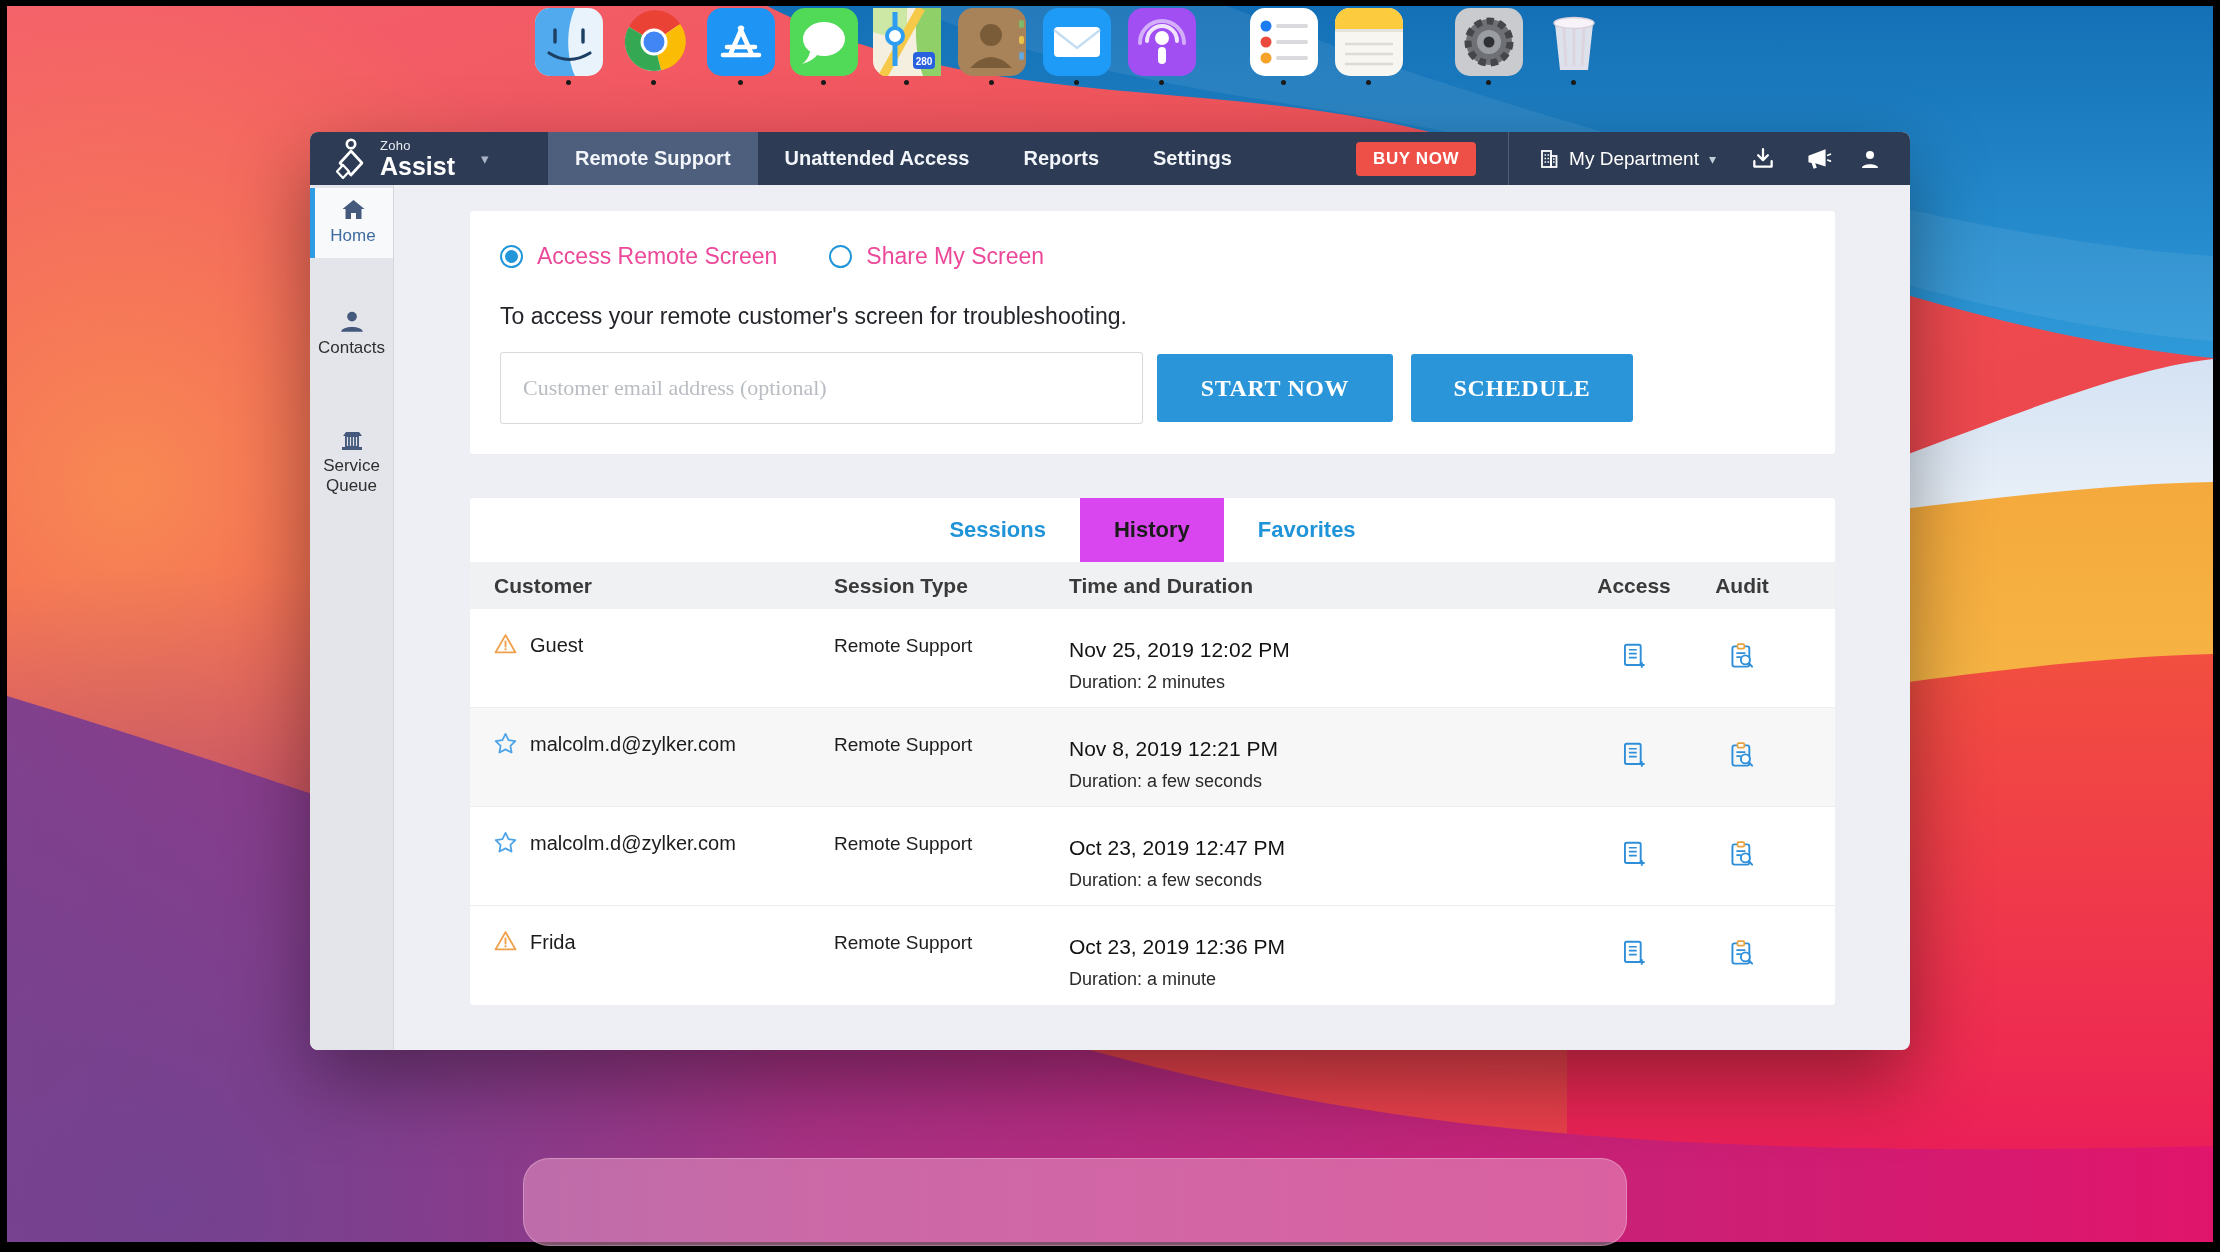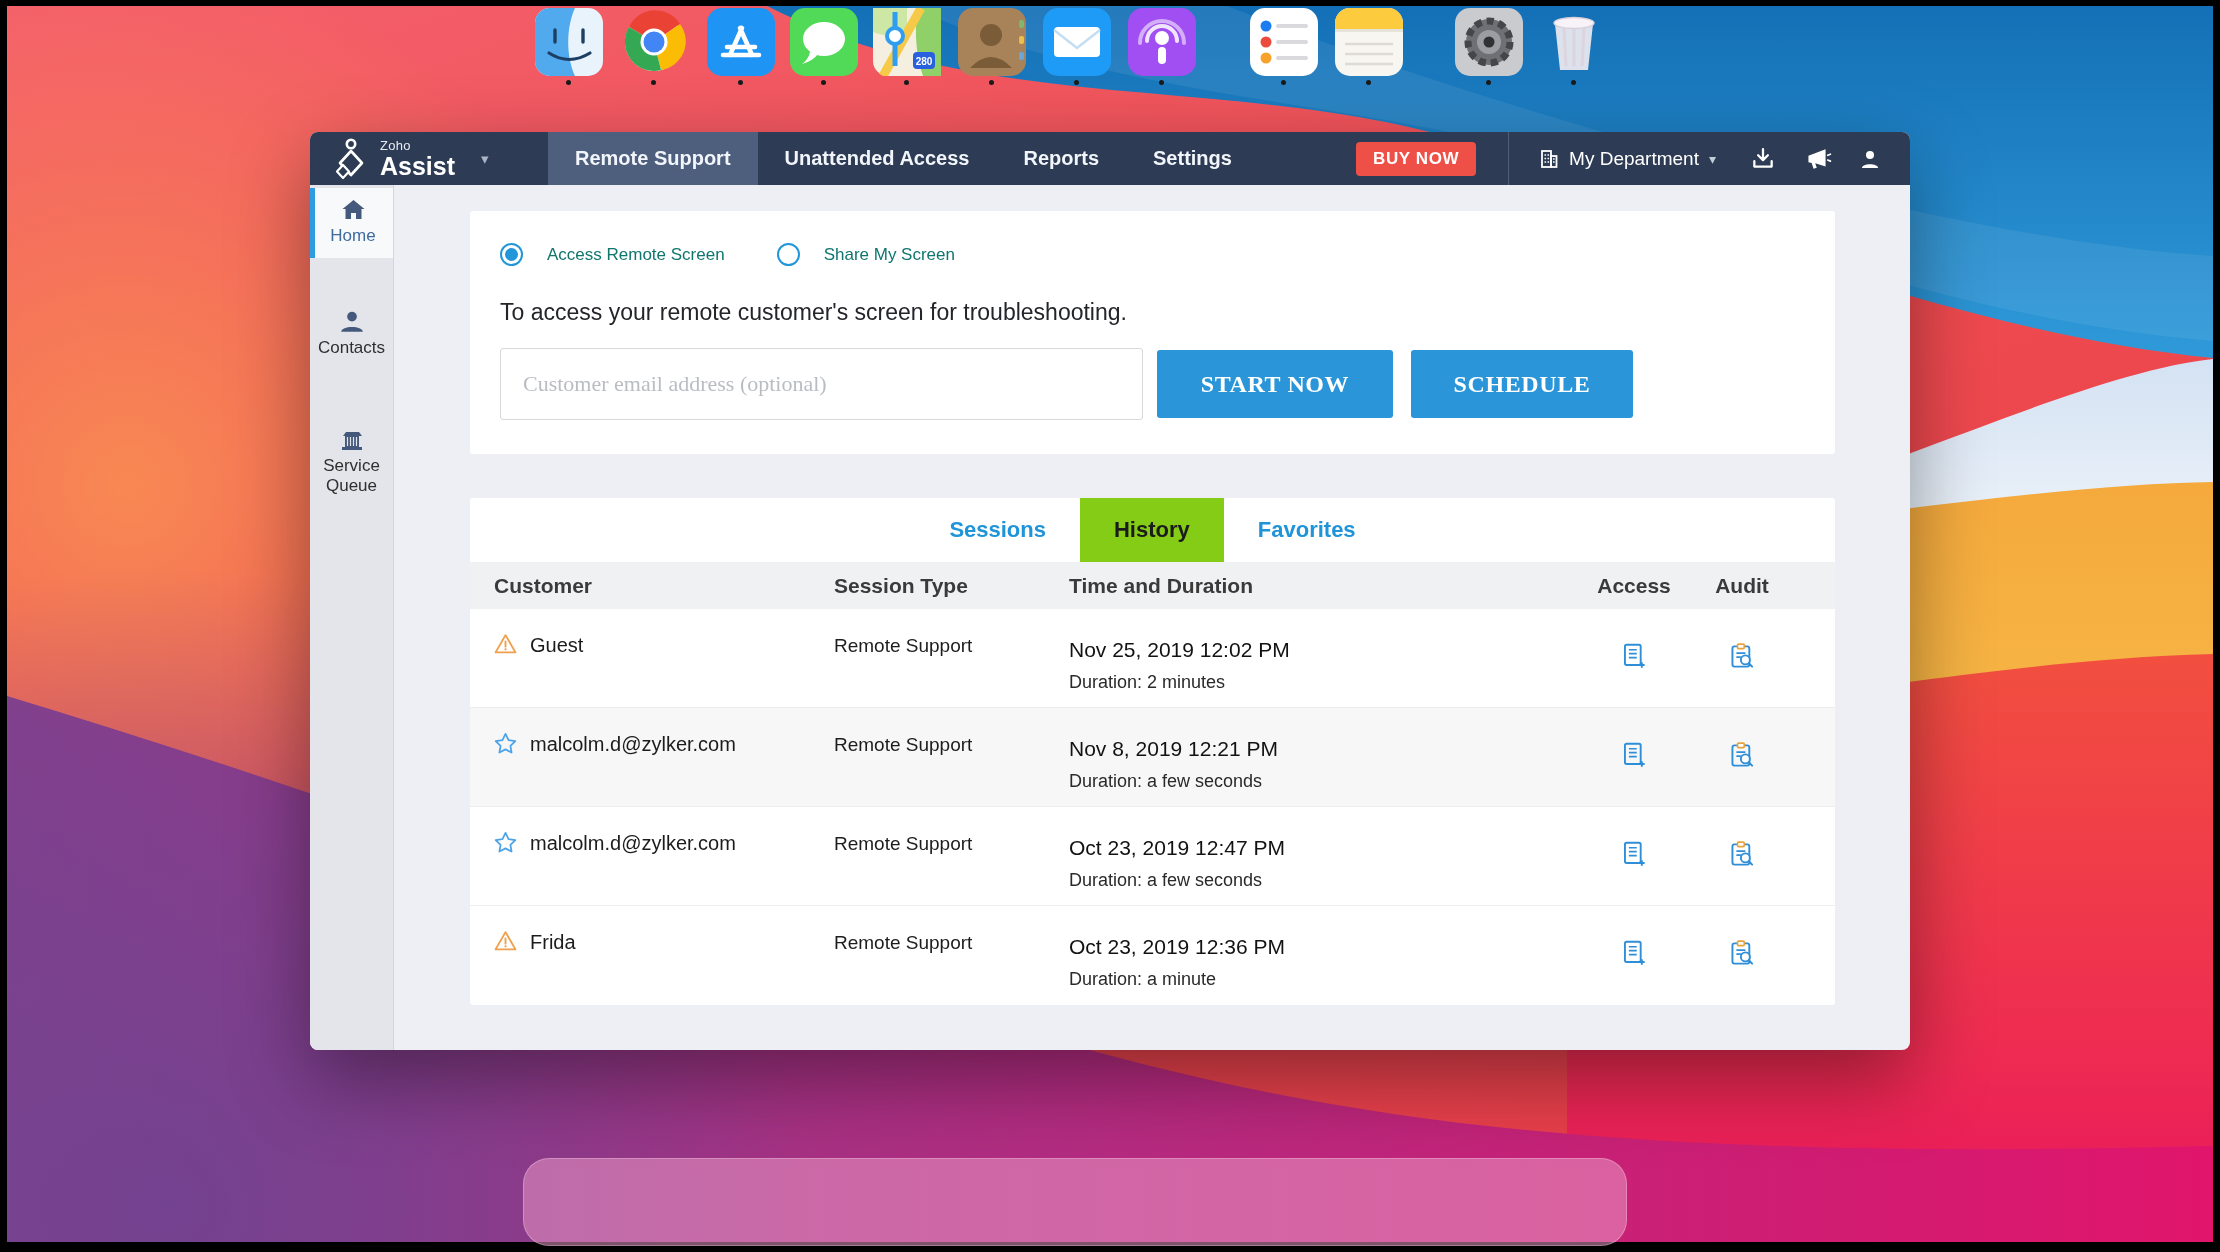--- a/index.html
+++ b/index.html
@@ -39,36 +39,36 @@
   .side-contacts { margin-top:42px; }
   .side-queue { margin-top:46px; }
 
   .content { flex:1; padding:26px 75px 0 76px; }
   .card { background:#fff; border-radius:3px; }
   .card1 { height:243px; padding:32px 30px 0; }
   .radio-row { display:flex; align-items:center; margin-bottom:33px; }
   .radio { width:23px; height:23px; border-radius:50%; border:2px solid #2196d9; display:inline-flex;
            align-items:center; justify-content:center; background:#fff; }
   .radio.checked::after { content:""; width:13px; height:13px; border-radius:50%; background:#2196d9; }
-  .radio-label { font-size:17px; color:#0f766e; margin-left:24px; }
+  .radio-label { font-size:23px; color:#ec4899; margin-left:14px; }
   .radio-group2 { margin-left:52px; display:flex; align-items:center; }
   .desc { font-size:23px; color:#23252a; margin-bottom:22px; }
   .action-row { display:flex; align-items:center;font-family:Liberation Serif, serif; }
   .email-input { width:643px; height:72px; border:1px solid #d9d9d9; border-radius:3px; font-size:22px;
                  padding:0 22px; color:#333; outline:none; font-family:inherit; }
   .email-input::placeholder { color:#b9bdc2; }
   .btn-blue { background:#2a95d8; color:#fff; border:none; border-radius:3px; height:68px;
               font-size:24px; font-weight:600; letter-spacing:.6px; font-family:inherit; }
   .btn-start { width:236px; margin-left:14px; }
   .btn-schedule { width:222px; margin-left:18px; }
 
   .card2 { margin-top:44px; height:507px; overflow:hidden; }
   .tabs-row { height:64px; display:flex; justify-content:center; align-items:stretch; }
   .ses-tab { padding:0 34px; line-height:64px; font-size:22px; font-weight:600; color:#2094d8; }
-  .ses-tab.active { background:#84cc16; color:#1b1b1b; font-weight:700; }
+  .ses-tab.active { background:#d946ef; color:#1b1b1b; font-weight:700; }
   .tgrid { display:grid; grid-template-columns:340px 220px 535px 90px 126px; padding-left:24px; padding-right:30px; }
   .thead { height:47px; background:#f0f1f3; align-items:center; font-size:21px; font-weight:700; color:#3a3a3a; }
   .th-time { padding-left:15px; }
   .th-center { text-align:center; }
   .trow { height:99px; border-bottom:1px solid #ededee; }
   .trow.alt { background:#f7f7f8; }
   .trow:last-child { border-bottom:none; }
   .cell-customer { display:flex; gap:13px; padding-top:25px; font-size:20px; color:#1c1c1c; align-items:flex-start; }
   .cell-customer svg { flex:0 0 auto; margin-top:-1px; }
   .cell-type { padding-top:26px; font-size:19px; color:#1d1d1d; }

